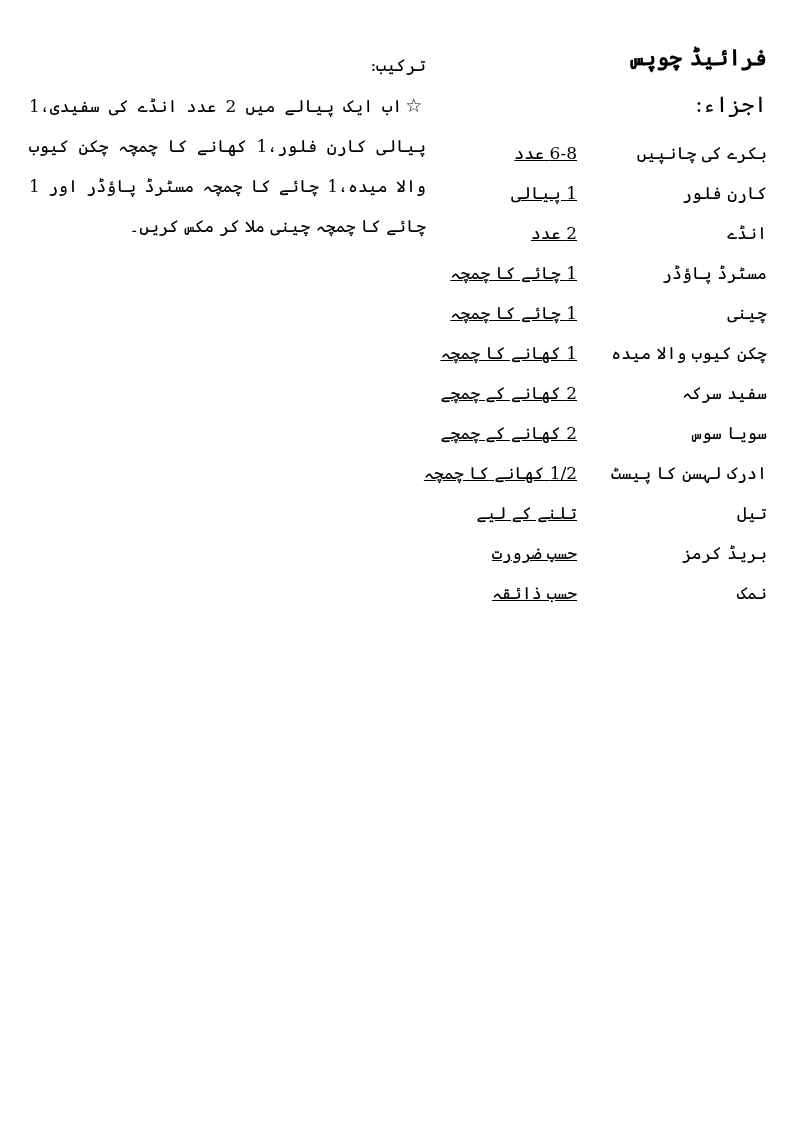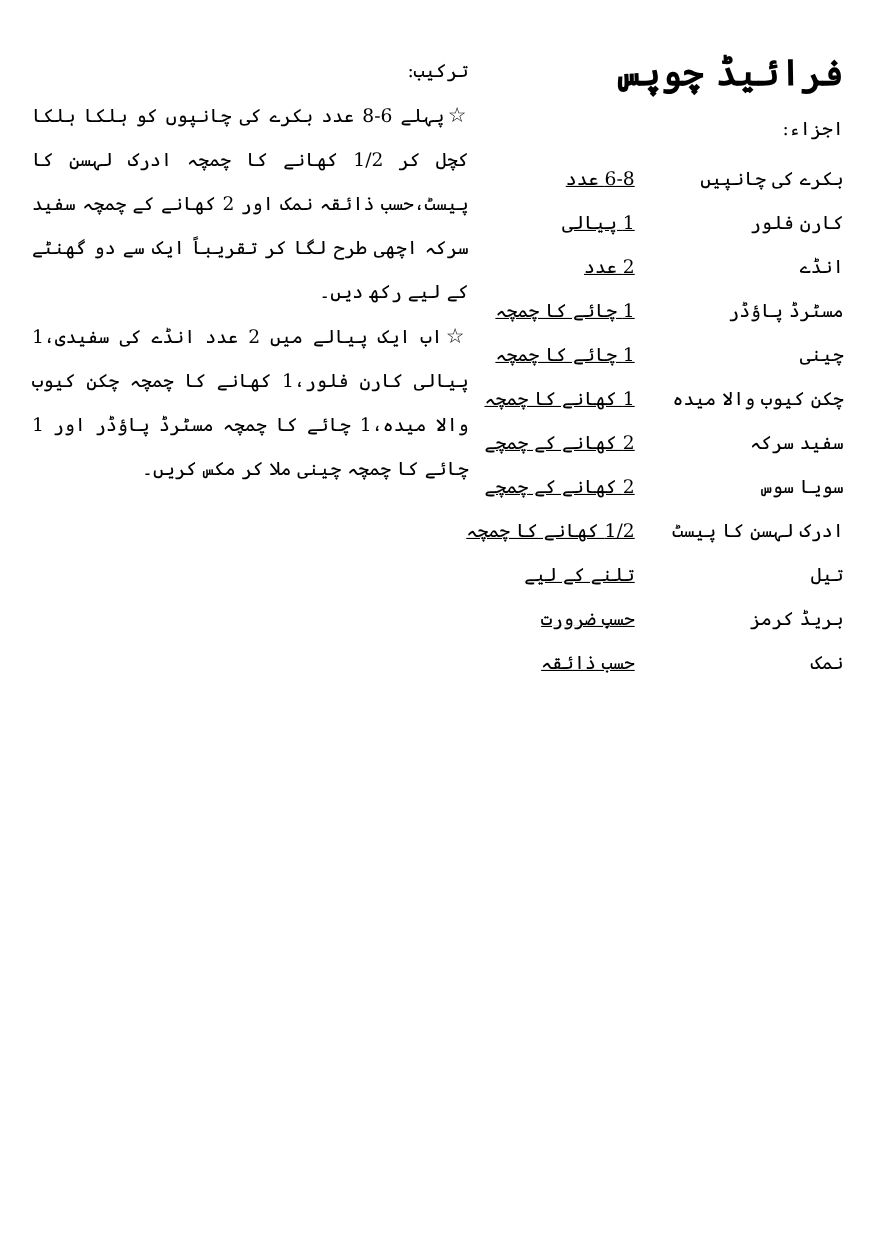--- a/index.html
+++ b/index.html
@@ -20,28 +20,28 @@
   
   .col-ingredients {
     position: absolute;
     top: 42px;
     right: 26px;
     width: 342px;
     direction: rtl;
     text-align: right;
   }
   .recipe-title {
-    font-size: 33px;
+    font-size: 22px;
     font-weight: bold;
     line-height: 1.45;
     margin-bottom: 17px;
     white-space: nowrap;
   }
   .ingredients-heading {
-    font-size: 17px;
+    font-size: 22px;
     line-height: 1.3;
     margin-bottom: 14px;
   }
   .ing-row {
     display: flex;
     justify-content: space-between;
     align-items: center;
     height: 40px;
     font-size: 17px;
   }
@@ -135,20 +135,19 @@
     </div>
     <div class="ing-row">
       <span class="ing-name">نمک</span>
       <span class="ing-qty">حسب ذائقہ</span>
     </div>
   </div>
 
   <div class="col-method">
     <div class="method-heading">ترکیب:</div>
 
-    <p class="method-step"><span class="star-bullet">☆</span><span>پہلے 6-8 عدد بکرے کی چانپوں کو ہلکا ہلکا کچل کر 1/2 کھانے کا چمچہ ادرک لہسن کا پیسٹ،حسب ذائقہ نمک اور 2 کھانے کے چمچہ سفید سرکہ اچھی طرح لگا کر تقریباً ایک سے دو گھنٹے کے لیے رکھ دیں۔</span></p>
 
     <p class="method-step"><span class="star-bullet">☆</span><span>اب ایک پیالے میں 2 عدد انڈے کی سفیدی،1 پیالی کارن فلور،1 کھانے کا چمچہ چکن کیوب والا میدہ،1 چائے کا چمچہ مسٹرڈ پاؤڈر اور 1 چائے کا چمچہ چینی ملا کر مکس کریں۔</span></p>
 
 
   </div>
 
 </div>
 
 </body></html>

